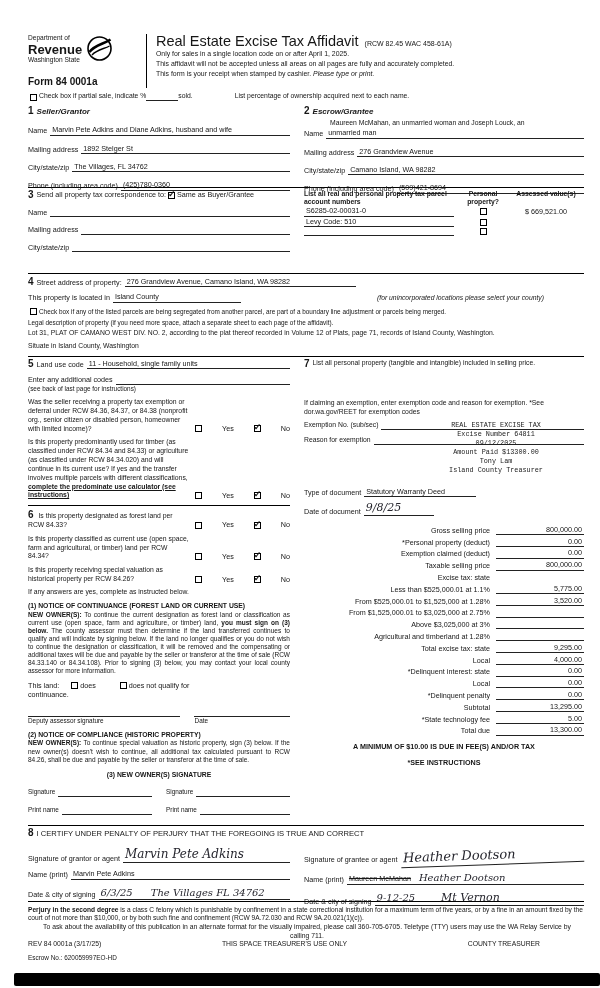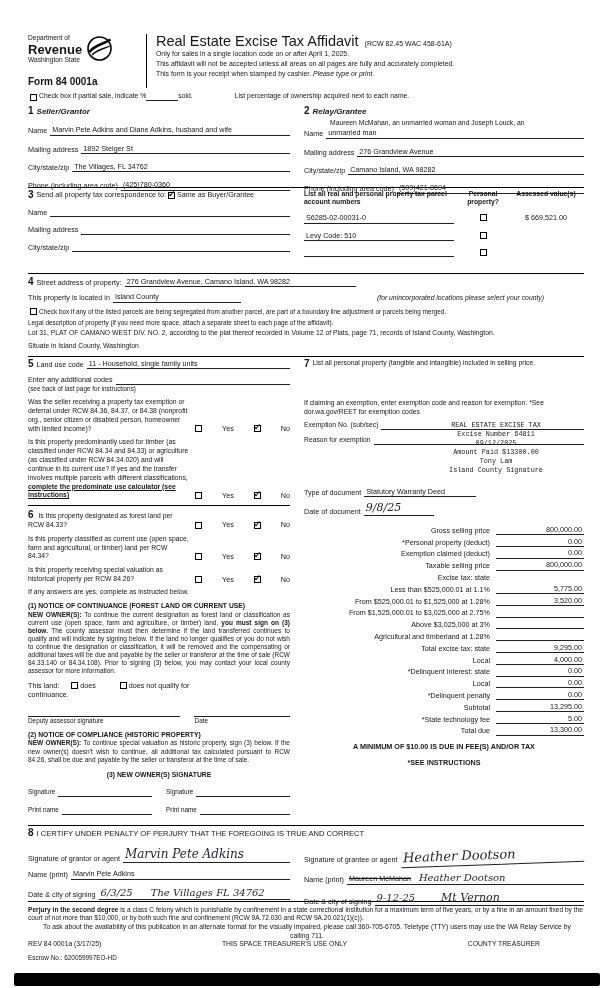--- a/index.html
+++ b/index.html
@@ -37,21 +37,21 @@
   .form-no{font-weight:bold;font-size:10px;margin-top:10px}
   .title-block{flex:1;border-left:1px solid #000;padding-left:9px;min-height:42px}
   .title{font-weight:normal;font-size:14.5px;line-height:1.05}
   .title-rcw{font-size:7px;margin-left:4px}
   .note{font-size:6.9px;margin-top:1px}
   .colwrap{display:flex}
   .col-l{width:268px;flex:none;padding-right:6px}
   .col-r{flex:1;padding-left:8px}
   .sec-block{border-bottom:1px solid #000}
   .ptable-h{display:flex;font-weight:bold;font-size:6.8px;line-height:1.2}
-  .ptable-row{display:flex;margin-top:7px}
+  .ptable-row{display:flex;align-items:flex-end;}
   .pcol1{flex:1}
   .pcol2{width:50px;text-align:center;flex:none}
   .pcol3{width:76px;text-align:center;flex:none}
   .stamp{position:absolute;top:62px;right:2px;width:172px;text-align:center;font-family:"Liberation Mono",monospace;font-size:6.8px;line-height:9px;color:#222}
   .minline{font-weight:bold;text-align:center;font-size:7.2px;margin-top:6px}
   .hr-left{border-top:1px solid #000;margin:5px 0 4px 0}
   .notice-title{font-weight:bold;font-size:6.8px;margin-top:5px}
   .notice-body{font-size:6.5px;line-height:1.25;text-align:justify}
   .center{text-align:center}
   .perjury{font-size:6.6px;line-height:1.25}
@@ -120,21 +120,21 @@
         <span class="fill">The Villages, FL 34762</span>
       </div>
       <div class="frow">
         <span class="lab">Phone (including area code)</span>
         <span class="fill">(425)780-0360</span>
       </div>
     </div>
     <div class="col-r">
       <div style="display:flex;align-items:baseline">
         <span class="num">2</span>
-        <span class="sec-title i">Relay/Grantee</span>
+        <span class="sec-title i">Escrow/Grantee</span>
       </div>
       <div class="sm" style="margin-left:26px;margin-top:2px">Maureen McMahan, an unmarried woman and Joseph Louck, an</div>
       <div class="frow" style="margin-top:0">
         <span class="lab">Name</span>
         <span class="fill">unmarried man</span>
       </div>
       <div class="frow">
         <span class="lab">Mailing address</span>
         <span class="fill">276 Grandview Avenue</span>
       </div>
@@ -365,21 +365,21 @@
         <span class="lab sm">Reason for exemption</span>
         <span class="fill"></span>
       </div>
 
       <div class="stamp">
         <div>REAL ESTATE EXCISE TAX</div>
         <div>Excise Number 64811</div>
         <div>09/12/2025</div>
         <div>Amount Paid $13300.00</div>
         <div>Tony Lam</div>
-        <div>Island County Signature</div>
+        <div>Island County Treasurer</div>
       </div>
 
       <div class="frow" style="margin-top:42px">
         <span class="lab">Type of document</span>
         <span class="fill" style="max-width:130px">Statutory Warranty Deed</span>
         <span style="flex:1"></span>
       </div>
       <div class="frow" style="margin-top:4px">
         <span class="lab">Date of document</span>
         <span class="fillw hand" style="width:70px;font-size:11px">9/8/25</span>

